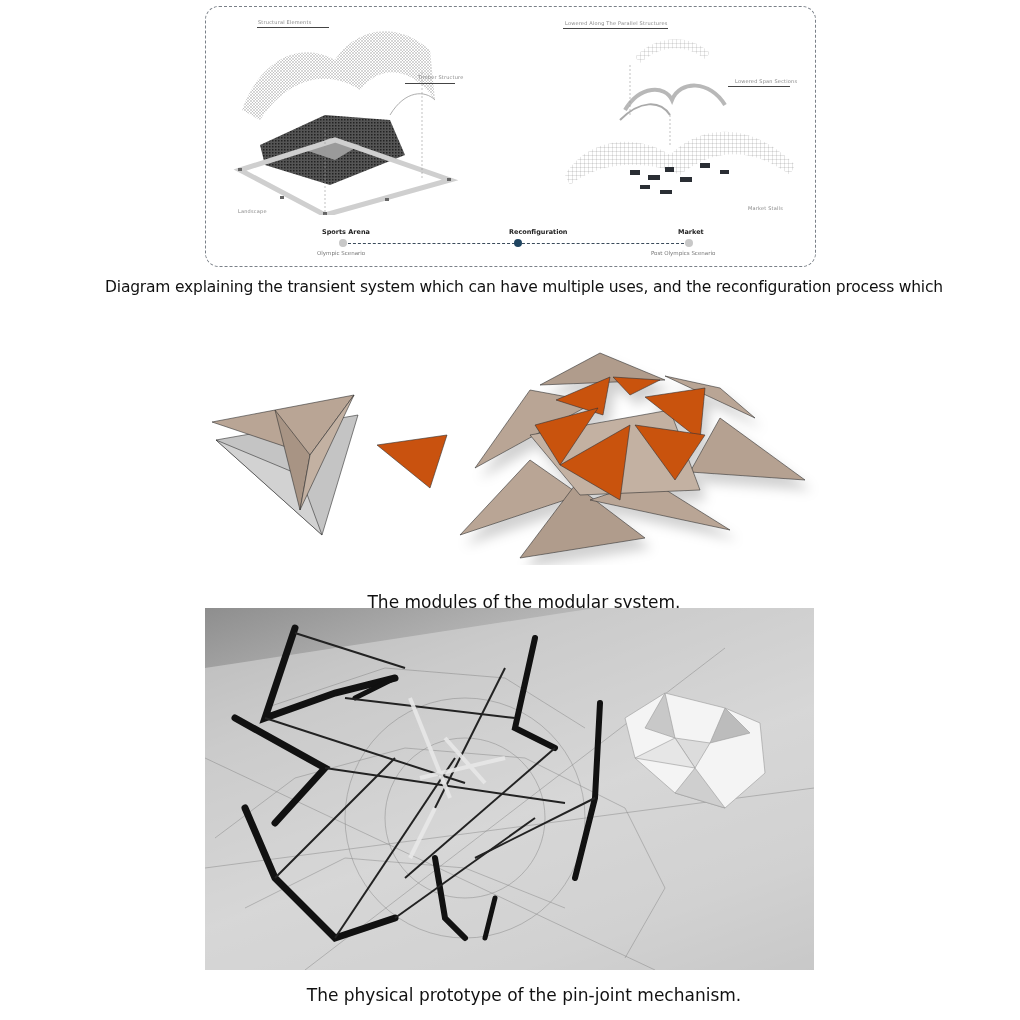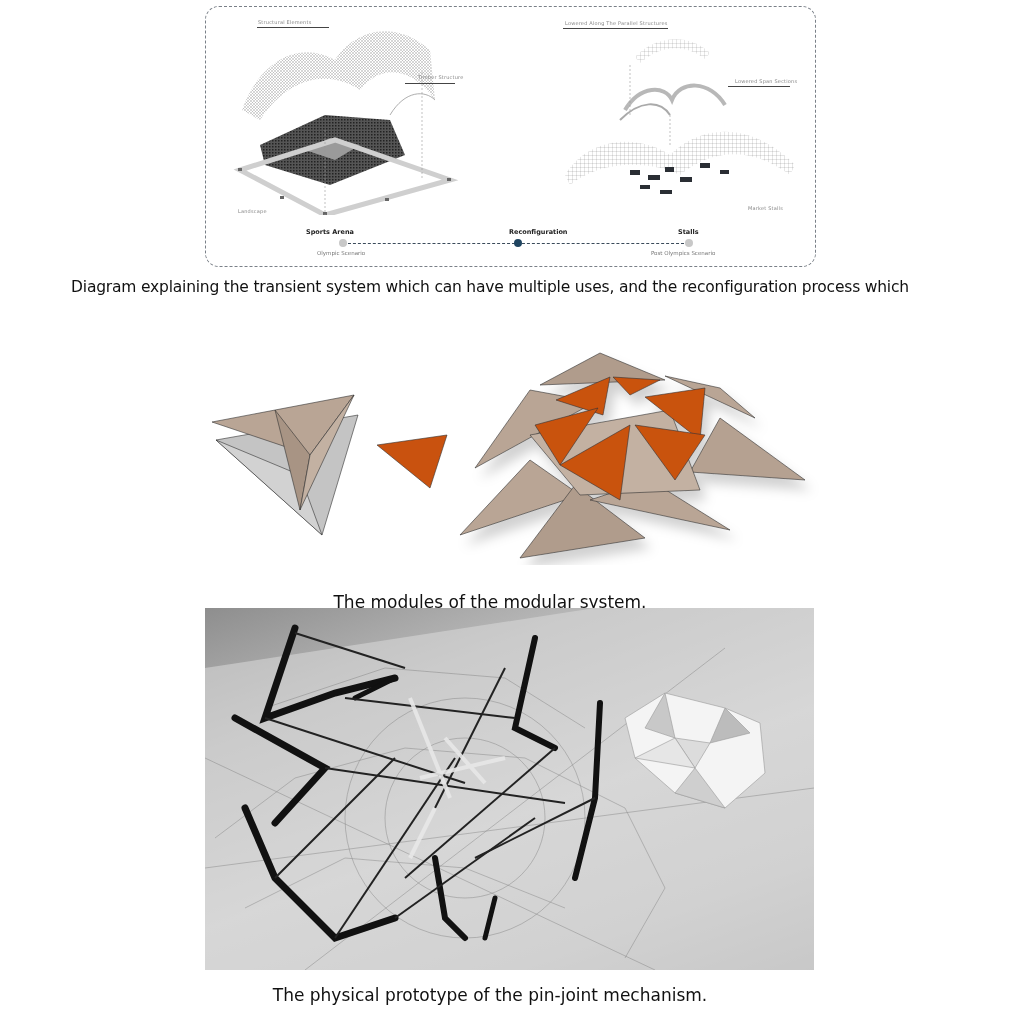--- a/index.html
+++ b/index.html
@@ -10,21 +10,21 @@
   .lbl { position:absolute; font-size:5px; color:#888; white-space:nowrap; letter-spacing:0.2px; }
   .leader { position:absolute; height:1px; background:#444; }
 
   .timeline { position:absolute; left:343px; top:243px; width:346px; height:0; border-top:1.2px dashed #3a4a5a; }
   .node { position:absolute; width:8px; height:8px; border-radius:50%; top:239px; }
   .node.grey { background:#c8c8c8; }
   .node.dark { background:#1f4460; }
   .tl-title { position:absolute; top:228px; font-size:6.5px; font-weight:bold; color:#222; white-space:nowrap; }
   .tl-sub { position:absolute; top:250px; font-size:5.5px; color:#777; white-space:nowrap; }
 
-  .caption { position:absolute; left:0; width:980px; text-align:center; font-family:"DejaVu Sans", sans-serif; color:#111; }
+  .caption { position:absolute; left:0; width:980px; text-align:center; font-family:"DejaVu Sans", sans-serif; color:#111;padding-left:34px; }
   .cap1 { top:277px; font-size:15.5px; line-height:20px; letter-spacing:-0.2px; }
   .cap2 { top:592px; font-size:17px; }
   .cap3 { top:985px; font-size:17px; }
 
   
   .modules { position:absolute; left:200px; top:340px; width:620px; height:225px; }
 
   
   .photo { position:absolute; left:205px; top:608px; width:609px; height:362px; background:linear-gradient(160deg,#8e8e8e 0%,#b9b9b9 25%,#d6d6d6 55%,#c9c9c9 80%,#b2b2b2 100%); overflow:hidden; }
 </style>
@@ -99,23 +99,23 @@
 <div class="leader" style="left:563px;top:28px;width:105px"></div>
 <div class="lbl" style="left:735px;top:78px">Lowered Span Sections</div>
 <div class="leader" style="left:728px;top:86px;width:62px"></div>
 <div class="lbl" style="left:748px;top:205px">Market Stalls</div>
 
 <div class="timeline"></div>
 <div class="node grey" style="left:339px"></div>
 <div class="node dark" style="left:514px"></div>
 <div class="node grey" style="left:685px"></div>
 
-<div class="tl-title" style="left:306px">Sports Arena</div>
+<div class="tl-title" style="left:322px">Sports Arena</div>
 <div class="tl-title" style="left:509px">Reconfiguration</div>
-<div class="tl-title" style="left:678px">Stalls</div>
+<div class="tl-title" style="left:678px">Market</div>
 <div class="tl-sub" style="left:317px">Olympic Scenario</div>
 <div class="tl-sub" style="left:651px">Post Olympics Scenario</div>
 
 <div class="caption cap1">
   <div>Diagram explaining the transient system which can have multiple uses, and the reconfiguration process which</div>
 </div>
 
 <svg class="modules" viewBox="0 0 620 225">
   <defs>
     <filter id="sh" x="-20%" y="-20%" width="140%" height="160%">

